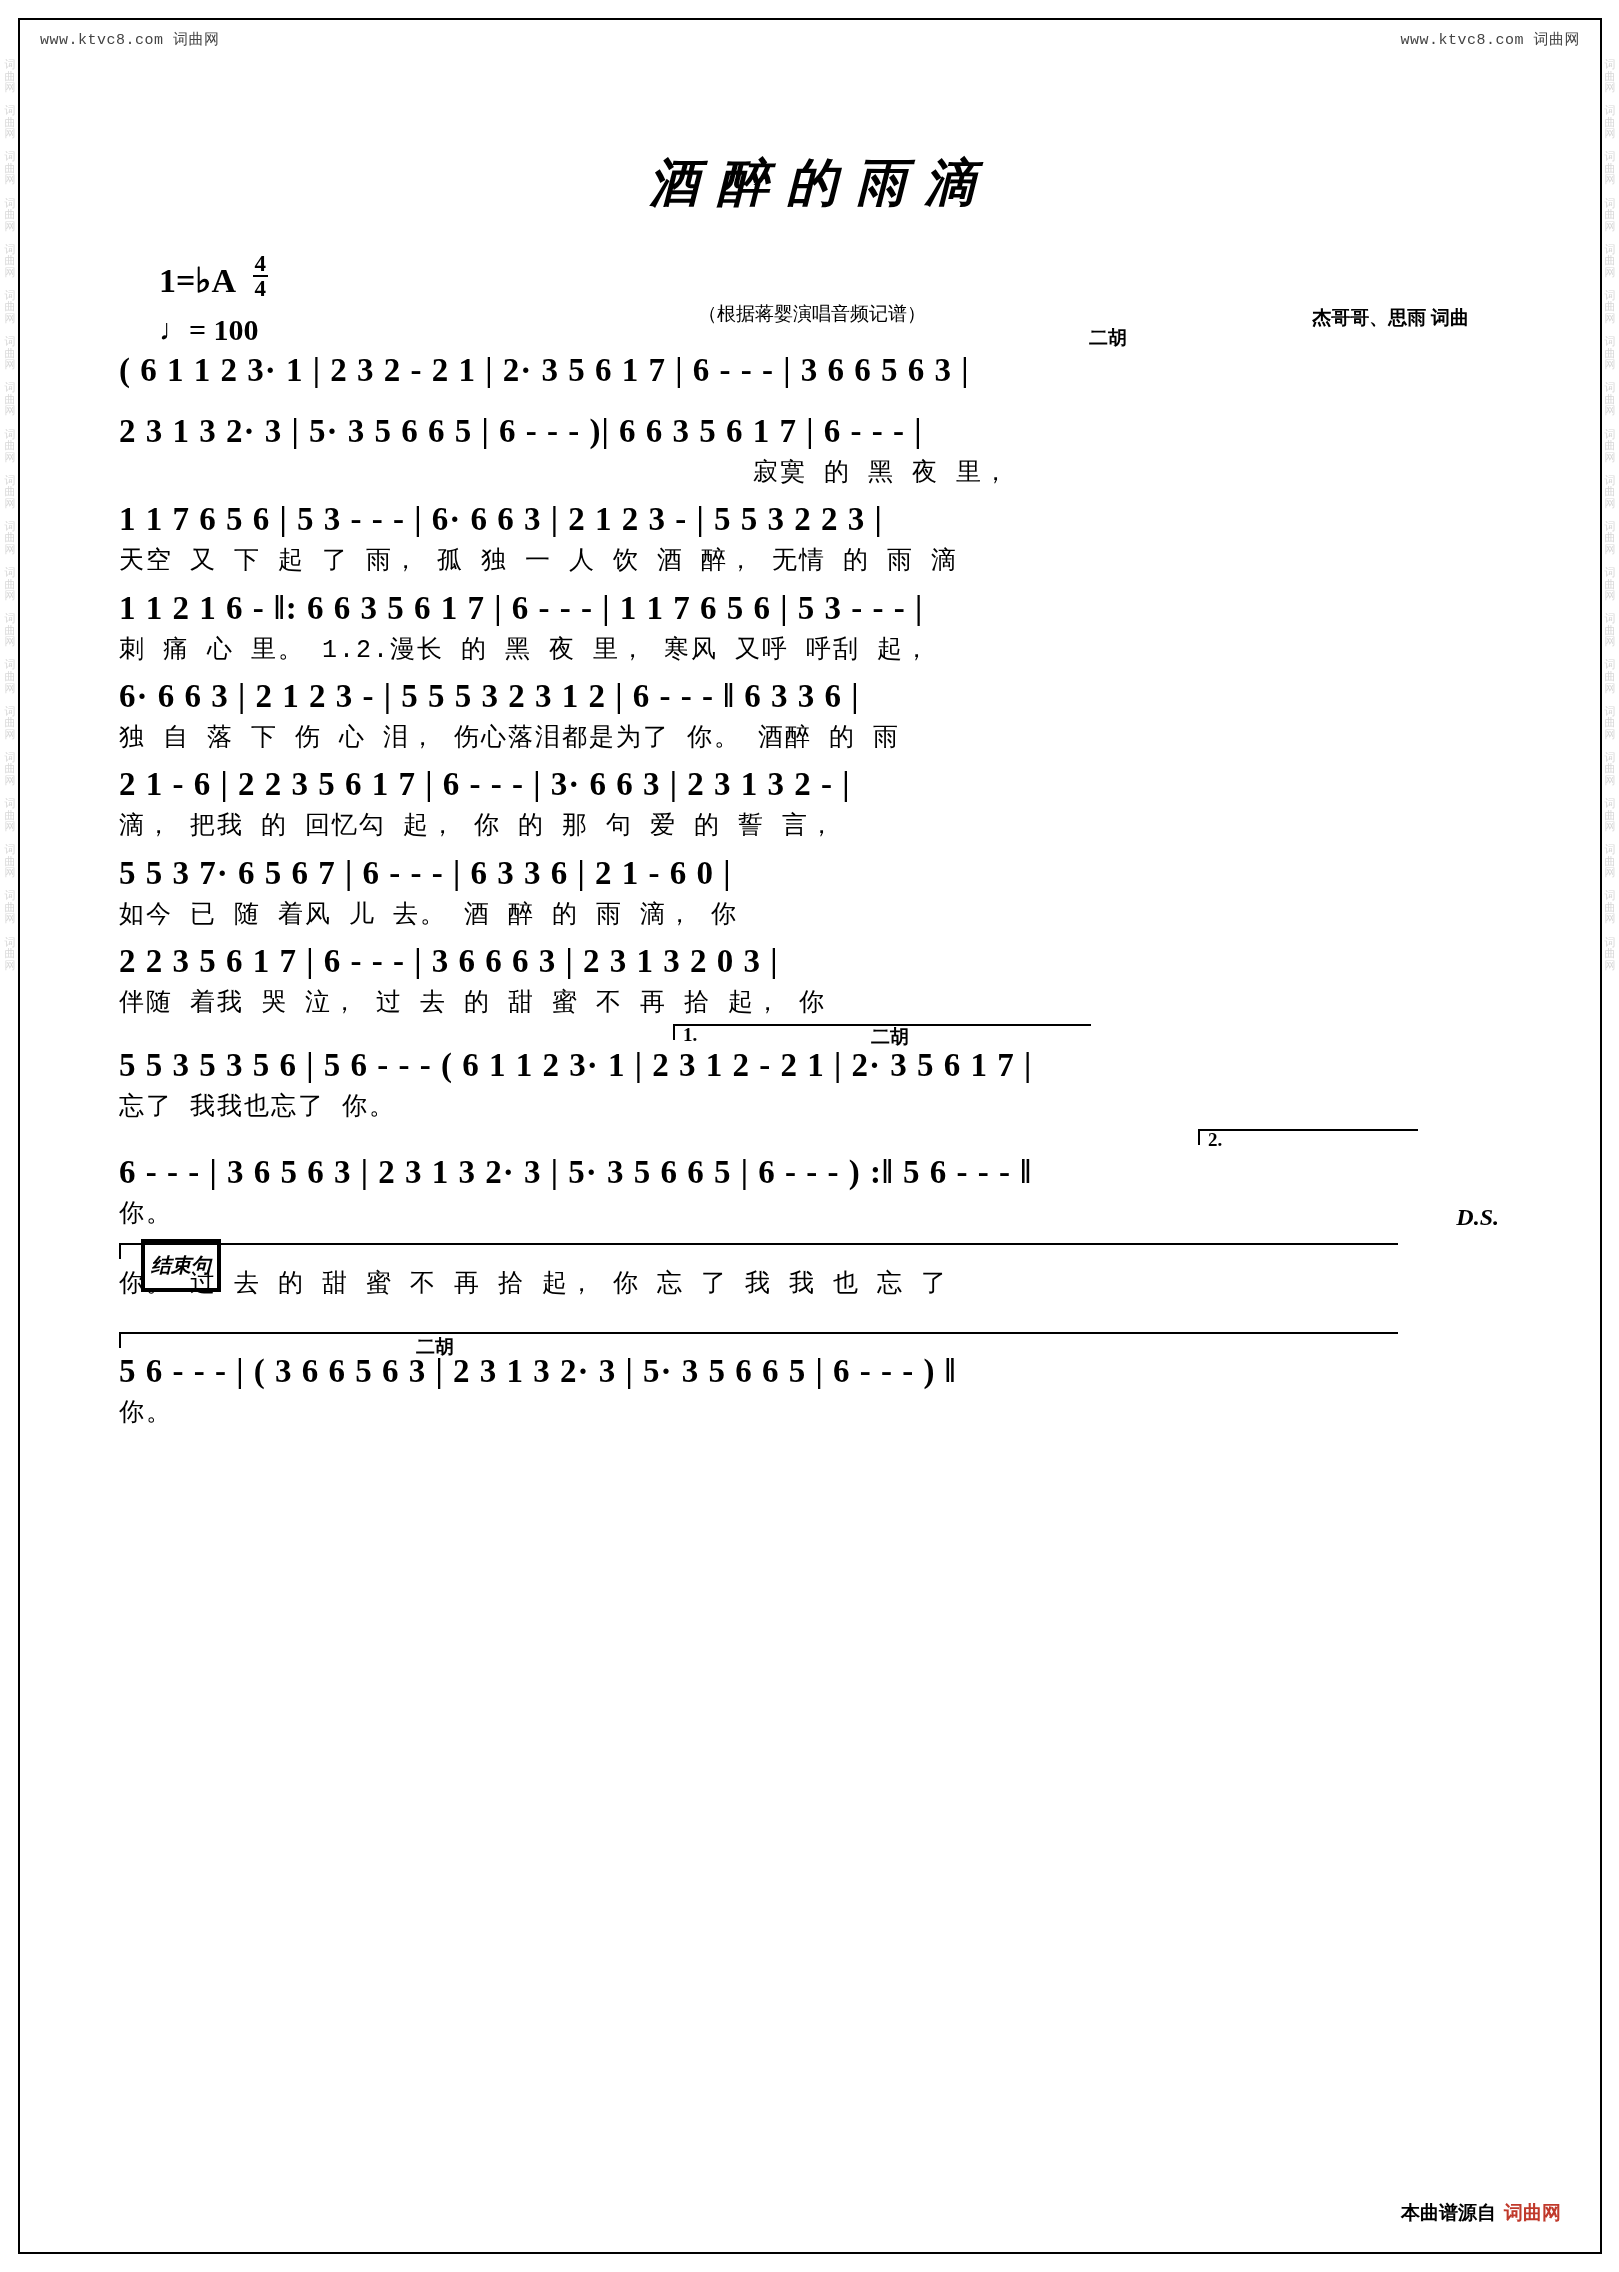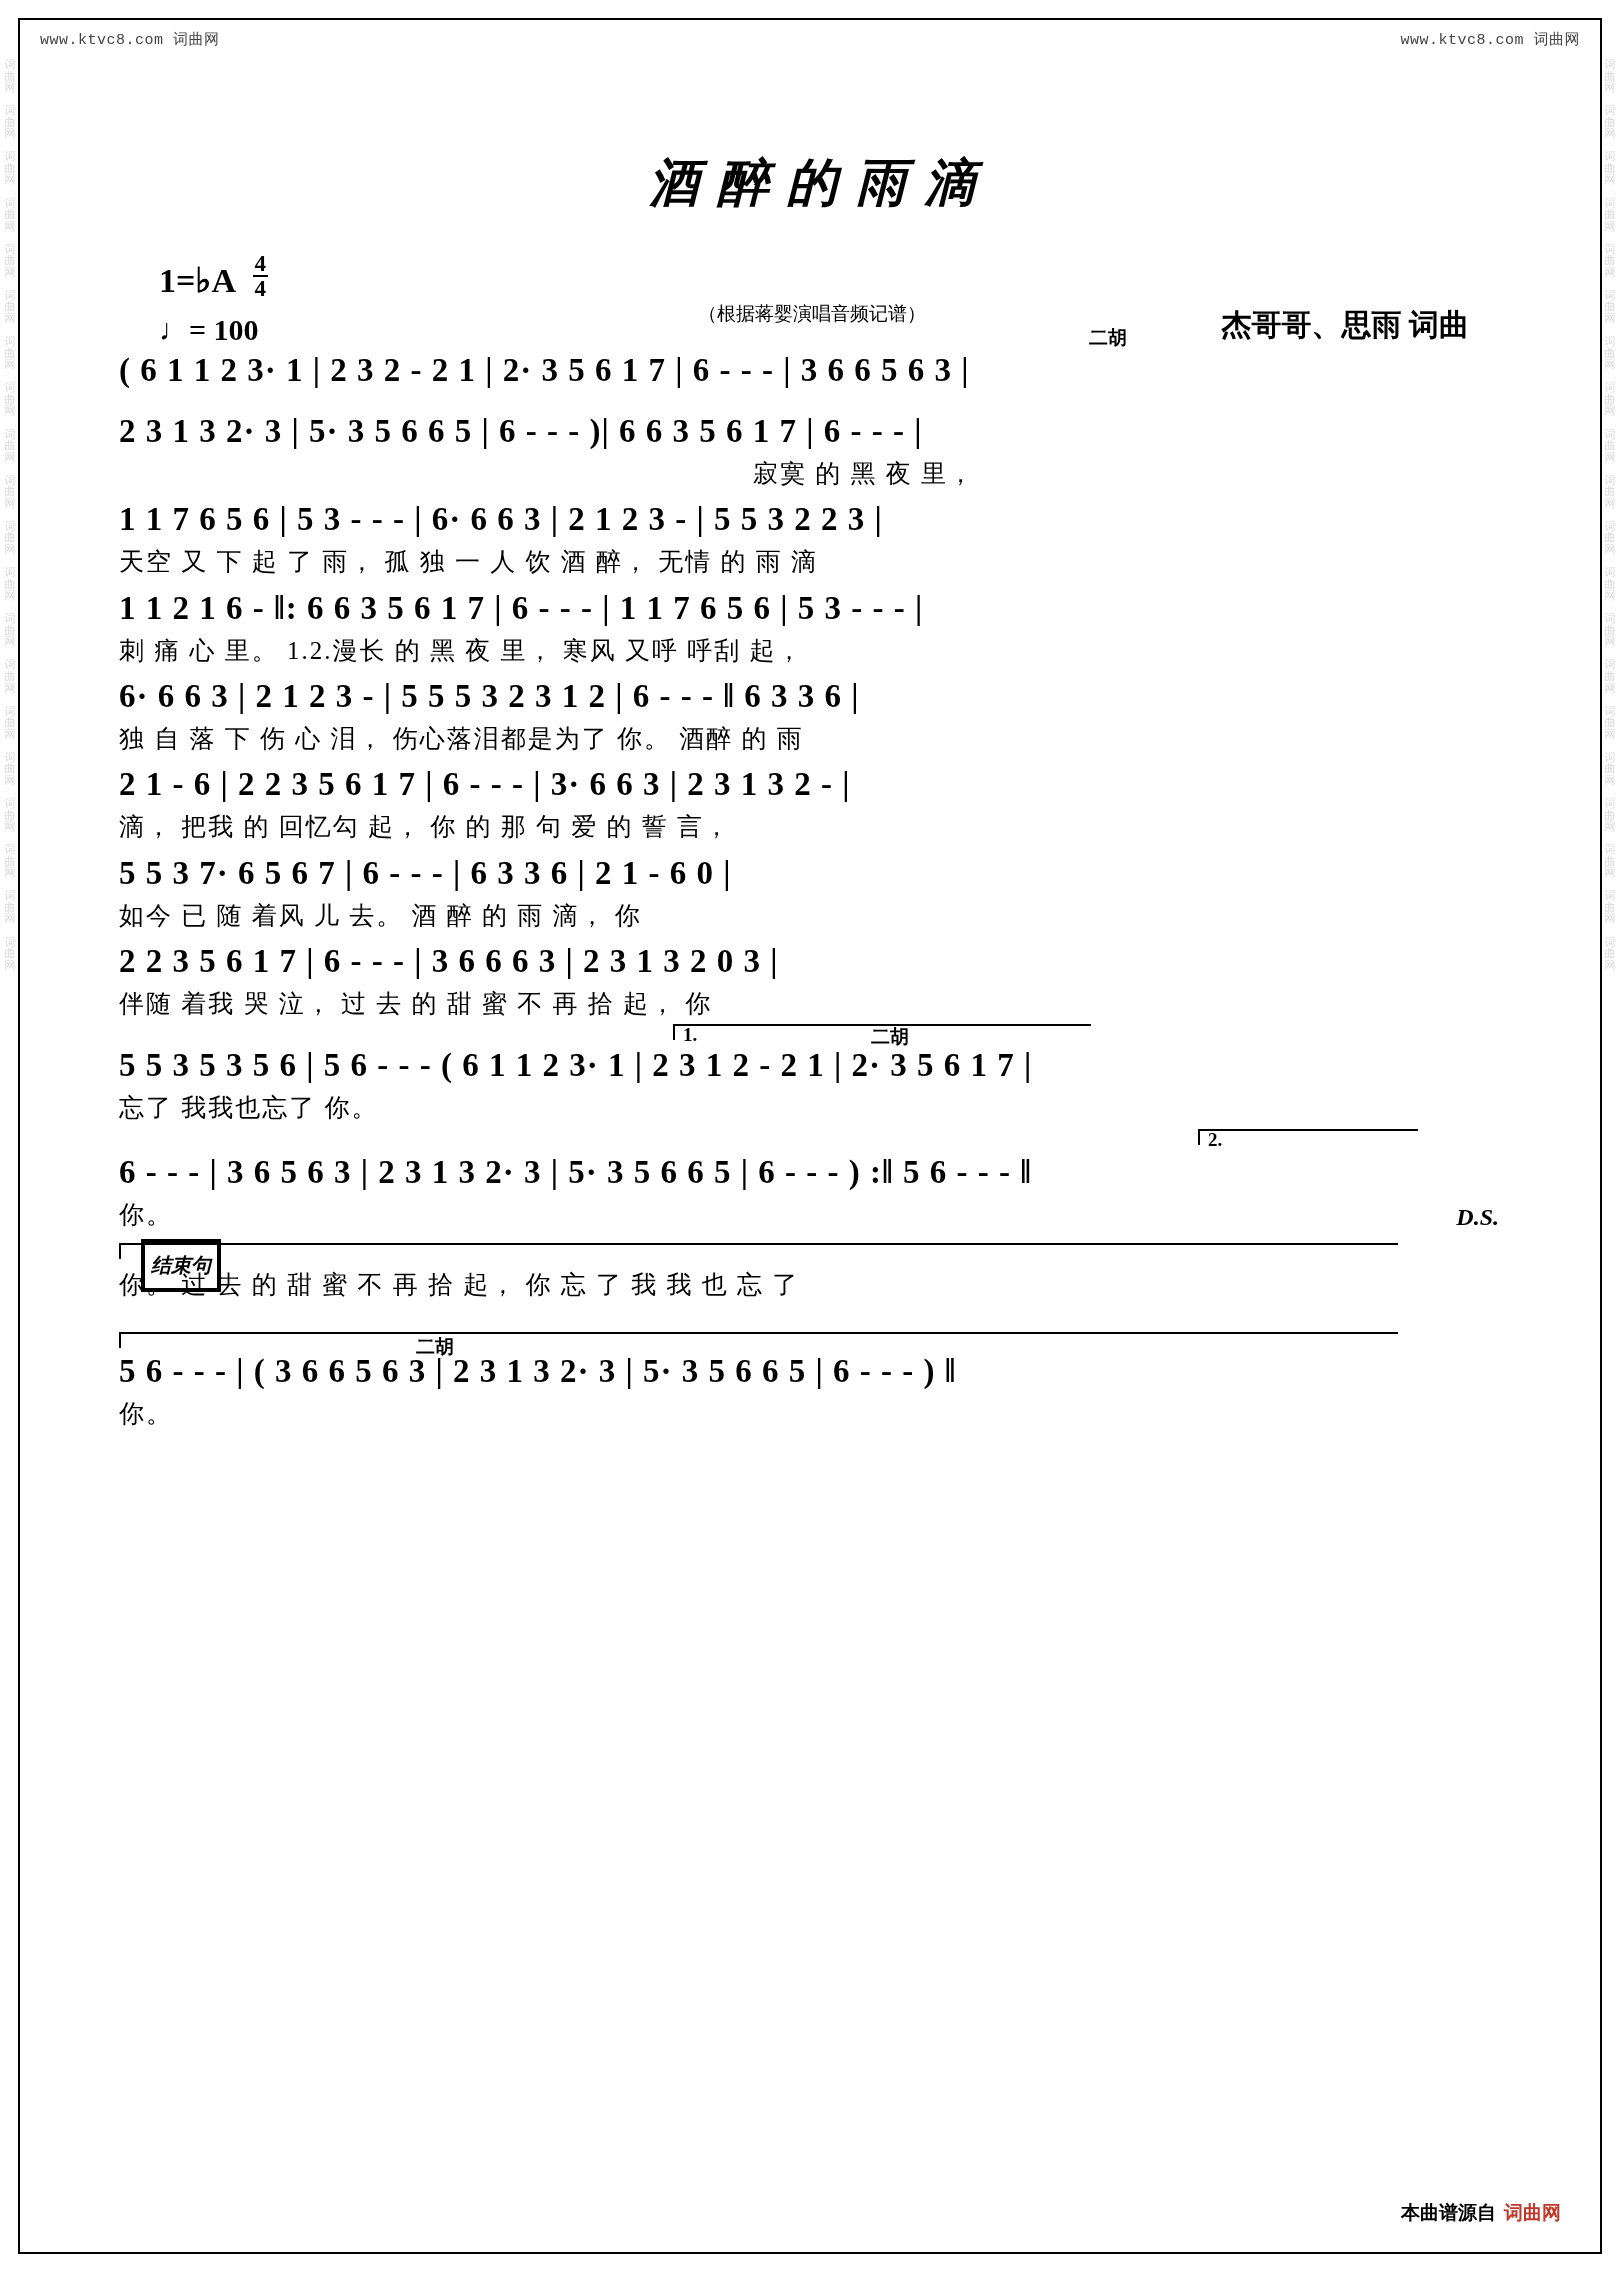--- a/index.html
+++ b/index.html
@@ -85,21 +85,21 @@
   .tempo {
     position:absolute;
     left:40px; top:89px;
     font-size:30px;
     font-weight:bold;
     white-space:nowrap;
   }
   .composer {
     position:absolute;
     right:36px; top:81px;
-    font-size:30px;
+    font-size:19px;
     font-weight:bold;
     white-space:nowrap;
   }
   .subt-wrap {
     position:absolute;
     left:0; right:0; top:77px;
     text-align:center;
   }
   .subt-wrap .subtitle { margin:0; font-size:19px; }
 
@@ -112,21 +112,21 @@
   .notes {
     font-size:33px;
     font-weight:bold;
     letter-spacing:1px;
     font-family:"Liberation Serif", serif;
     white-space:nowrap;
     line-height:1.45;
   }
   .lyrics {
     font-size:25px;
-    font-family:Liberation Serif, serif;
+    font-family:Liberation Mono, monospace;
     letter-spacing:2px;
     white-space:nowrap;
     line-height:1.3;
     margin-top:2px;
   }
   .lyrics.indent-a { padding-left:634px; }
   .annot {
     position:absolute;
     font-size:19px;
     font-family:"Liberation Serif", serif;

